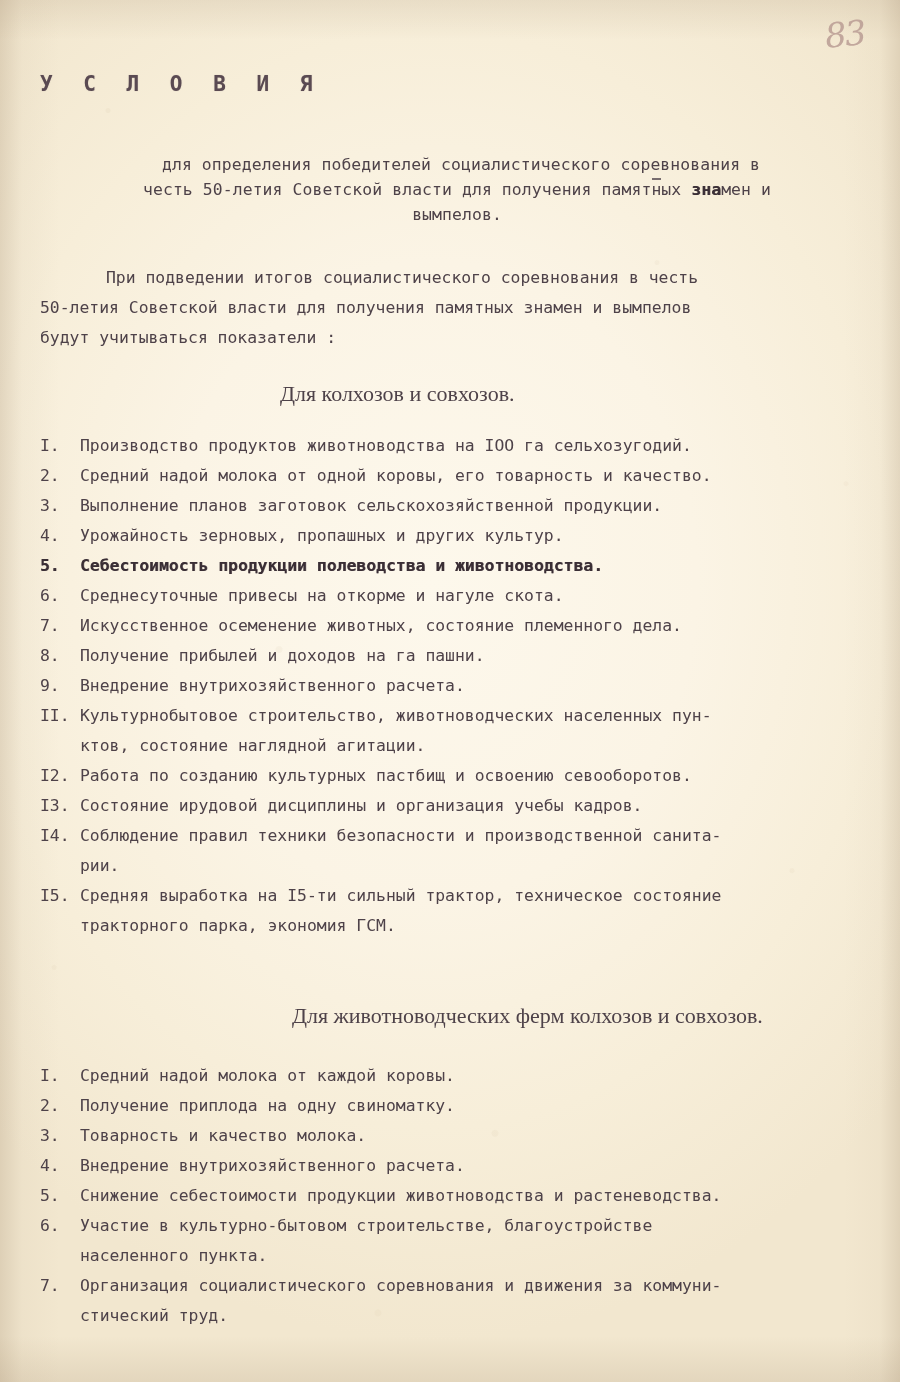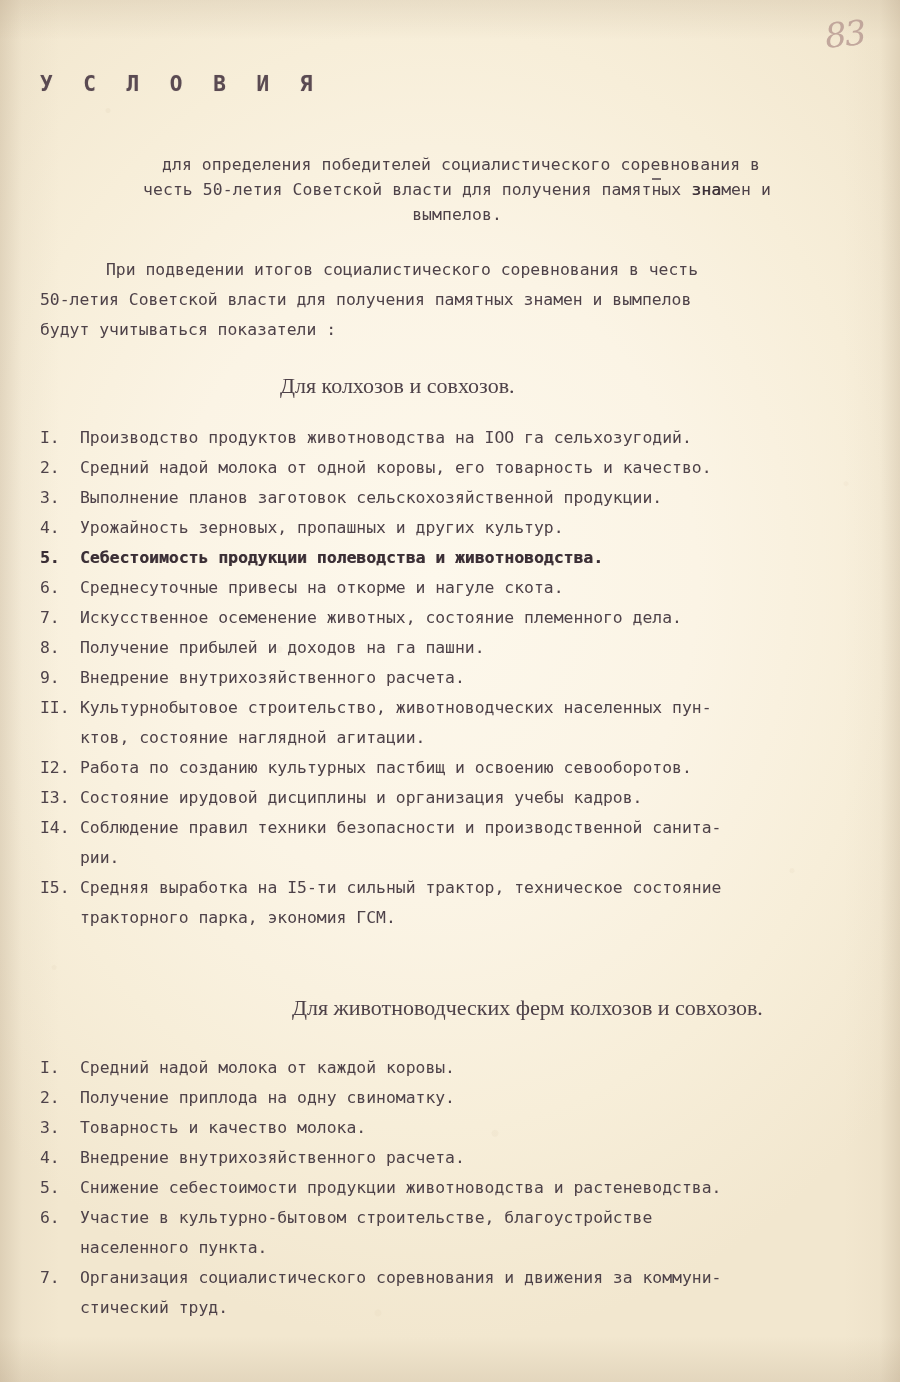--- a/index.html
+++ b/index.html
@@ -74,38 +74,38 @@
     margin-top: 56px;
     text-align: center;
     font-size: 16.4px;
     line-height: 25px;
     letter-spacing: .1px;
     color: #4e4249;
   }
   .subtitle .ln { display: block; white-space: pre; }
   .subtitle .ln.l1 { text-indent: 8px; }
   b.overstrike {
-    font-weight: 400;
+    font-weight: 700;
     color: #3b2f36;
     text-shadow: .5px 0 0 rgba(59,47,54,.75);
   }
   .ov-mark { position: relative; }
   .ov-mark::after {
     content: "";
     position: absolute;
     left: 50%;
     top: -2px;
     width: 9px;
     height: 2px;
     margin-left: -4px;
     background: #4e4249;
     opacity: .75;
   }
   .para {
-    margin-top: 28px;
+    margin-top: 36px;
     font-size: 16.4px;
     line-height: 30px;
     color: #4e4249;
   }
   .para .ln { display: block; white-space: pre; }
   .para .ln.first { text-indent: 66px; }
   .section-head {
     margin-top: 26px;
     font-size: 22px;
     line-height: 30px;

